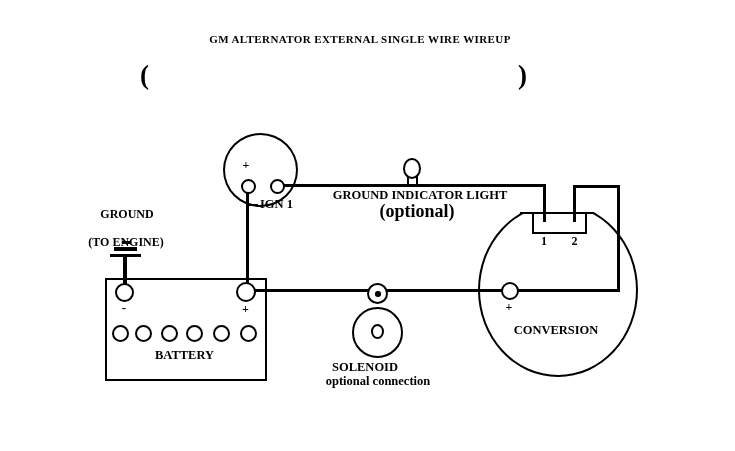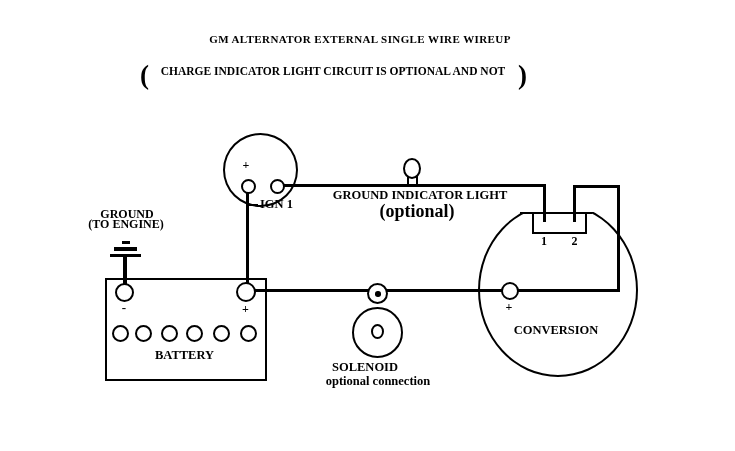--- a/index.html
+++ b/index.html
@@ -22,21 +22,20 @@
 </style>
 </head>
 <body>
 
 <div id="canvas">
 
   <div class="txt ctr lbl" style="left:360px;top:34px;font-size:11px;letter-spacing:.4px;">GM ALTERNATOR EXTERNAL SINGLE WIRE WIREUP</div>
 
   <div class="txt lbl" style="left:140px;top:61px;font-size:27px;font-weight:bold;">(</div>
   <div class="txt lbl" style="left:518px;top:61px;font-size:27px;font-weight:bold;">)</div>
-  <div class="txt ctr lbl" style="left:333px;top:65px;font-size:11.5px;">CHARGE INDICATOR LIGHT CIRCUIT IS OPTIONAL AND NOT</div>
 
   <div class="shape z1" style="left:223px;top:133px;width:75px;height:74px;"></div>
   <div class="txt ctr lbl" style="left:246px;top:159px;font-size:12px;">+</div>
 
   <div class="wire" style="left:246px;top:192px;width:3px;height:92px;"></div>
 
   <div class="wire" style="left:284px;top:184px;width:262px;height:3px;"></div>
   <div class="shape whitefill z5" style="left:240.5px;top:179px;width:15px;height:15px;"></div>
   <div class="shape whitefill z5" style="left:270px;top:179px;width:15px;height:15px;"></div>
   <div class="wire" style="left:247px;top:203.5px;width:11px;height:2.5px;"></div>
@@ -61,21 +60,21 @@
   <div class="wire" style="left:616.5px;top:184.5px;width:3px;height:107px;"></div>
   <div class="txt ctr lbl" style="left:544px;top:234.5px;font-size:12px;">1</div>
   <div class="txt ctr lbl" style="left:574.5px;top:234.5px;font-size:12px;">2</div>
   <div class="shape whitefill z5" style="left:500.5px;top:281.5px;width:18px;height:18px;"></div>
   <div class="txt ctr lbl" style="left:509px;top:300.5px;font-size:12px;">+</div>
   <div class="txt ctr lbl" style="left:556px;top:323.5px;font-size:12.5px;">CONVERSION</div>
 
   <div class="wire" style="left:253px;top:289px;width:367px;height:3px;"></div>
 
   <div class="txt ctr lbl" style="left:127px;top:208px;font-size:12px;">GROUND</div>
-  <div class="txt ctr lbl" style="left:126px;top:218px;font-size:12px;">(TO ENGINE)</div>
+  <div class="txt ctr lbl" style="left:126px;top:236px;font-size:12px;">(TO ENGINE)</div>
   <div class="wire" style="left:121.5px;top:241px;width:8px;height:3px;"></div>
   <div class="wire" style="left:114px;top:247px;width:23px;height:3.5px;"></div>
   <div class="wire" style="left:110px;top:253.5px;width:31px;height:3.5px;"></div>
   <div class="wire" style="left:122.5px;top:256px;width:4px;height:29px;"></div>
 
   <div class="z1" style="position:absolute;left:105px;top:277.5px;width:162px;height:103px;border:2px solid #000;box-sizing:border-box;background:#fff;"></div>
   <div class="shape whitefill z5" style="left:115px;top:283px;width:19px;height:19px;"></div>
   <div class="shape whitefill z5" style="left:236px;top:282px;width:20px;height:20px;"></div>
   <div class="txt ctr lbl" style="left:124px;top:301px;font-size:13px;">-</div>
   <div class="txt ctr lbl" style="left:245.5px;top:302.5px;font-size:12px;">+</div>

